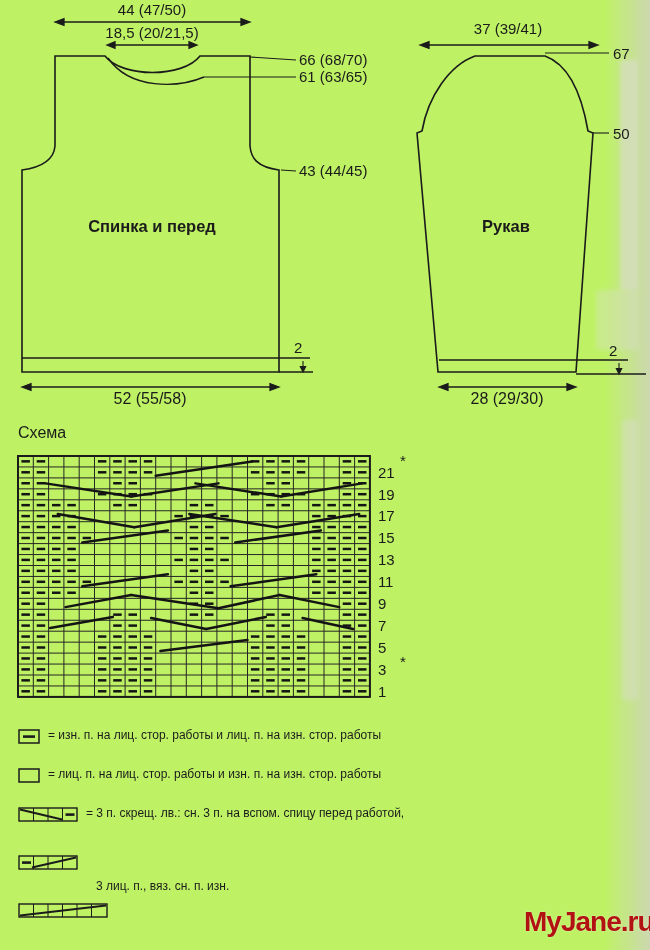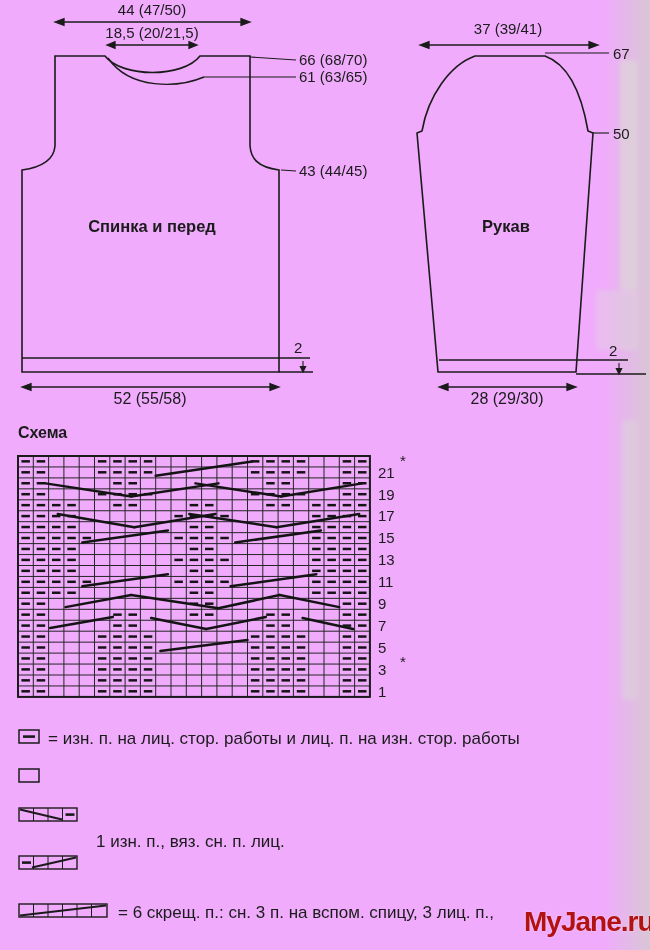--- a/index.html
+++ b/index.html
@@ -1,36 +1,36 @@
 <!DOCTYPE html>
 <html><head>
 <meta charset="utf-8">
 <style>
   html,body{margin:0;padding:0;background:#d8d6d2;}
   .page{
     position:relative;width:650px;height:950px;margin:0 auto;
-    background:#f0abfc;overflow:hidden;
+    background:#bef264;overflow:hidden;
     font-family:"Liberation Sans", sans-serif;color:#1b1b1b;
   }
   .edge-shade{
     position:absolute;top:0;right:0;width:46px;height:950px;
     background:linear-gradient(to right,rgba(216,214,208,0),rgba(209,207,201,.75));
     pointer-events:none;
   }
   .smudge{position:absolute;background:#dddcd6;border-radius:3px;opacity:.55;filter:blur(2px);}
   svg text{font-family:"Liberation Sans", sans-serif;fill:#1b1b1b;}
   .schematic{position:absolute;top:0;}
   #body-svg{left:0;}
   #sleeve-svg{left:378px;}
   .chart-title{
     position:absolute;left:18px;top:424px;
-    font-size:16px;font-weight:bold;
+    font-size:16px;font-weight:normal;
   }
   #chart-svg{position:absolute;left:15px;top:450px;}
-  .legend-row{position:absolute;font-size:17px;line-height:1.25;}
+  .legend-row{position:absolute;font-size:12px;line-height:1.25;}
   .legend-sym{position:absolute;}
   .watermark{
     position:absolute;left:524px;top:906px;
     font-size:28px;font-weight:bold;letter-spacing:-1px;
     text-shadow:0 0 2px rgba(255,255,255,.55);
   }
 </style>
 </head>
 <body>
 
@@ -456,46 +456,47 @@
 
   <svg class="legend-sym" style="left:18px;top:729px;" width="22" height="16">
     <rect x="1" y="1" width="20" height="13" fill="none" stroke="#1b1b1b" stroke-width="1.5"></rect>
     <rect x="5" y="6.3" width="12" height="2.6" fill="#1b1b1b"></rect>
   </svg>
   <div class="legend-row" style="left:48px;top:728px;width:570px;">= изн. п. на лиц. стор. работы и лиц. п. на изн. стор. работы</div>
 
   <svg class="legend-sym" style="left:18px;top:768px;" width="22" height="16">
     <rect x="1" y="1" width="20" height="13" fill="none" stroke="#1b1b1b" stroke-width="1.5"></rect>
   </svg>
+  <div class="legend-row" style="left:48px;top:767px;width:570px;">= лиц. п. на лиц. стор. работы и изн. п. на изн. стор. работы</div>
 
   <svg class="legend-sym" style="left:18px;top:807px;" width="62" height="16">
     <rect x="1" y="1" width="58" height="13" fill="none" stroke="#1b1b1b" stroke-width="1.4"></rect>
     <line x1="15.5" y1="1" x2="15.5" y2="14" stroke="#1b1b1b" stroke-width="1"></line>
     <line x1="30" y1="1" x2="30" y2="14" stroke="#1b1b1b" stroke-width="1"></line>
     <line x1="44.5" y1="1" x2="44.5" y2="14" stroke="#1b1b1b" stroke-width="1"></line>
     <line x1="2" y1="2.5" x2="44" y2="12.5" stroke="#1b1b1b" stroke-width="2"></line>
     <rect x="47.5" y="6.3" width="9" height="2.6" fill="#1b1b1b"></rect>
   </svg>
-  <div class="legend-row" style="left:96px;top:831px;width:540px;">1 изн. п., вяз. сн. п. лиц.</div>
+  <div class="legend-row" style="left:86px;top:806px;width:540px;">= 3 п. скрещ. лв.: сн. 3 п. на вспом. спицу перед работой,</div>
 
   <svg class="legend-sym" style="left:18px;top:855px;" width="62" height="16">
     <rect x="1" y="1" width="58" height="13" fill="none" stroke="#1b1b1b" stroke-width="1.4"></rect>
     <line x1="15.5" y1="1" x2="15.5" y2="14" stroke="#1b1b1b" stroke-width="1"></line>
     <line x1="30" y1="1" x2="30" y2="14" stroke="#1b1b1b" stroke-width="1"></line>
     <line x1="44.5" y1="1" x2="44.5" y2="14" stroke="#1b1b1b" stroke-width="1"></line>
     <rect x="4" y="6.3" width="9" height="2.6" fill="#1b1b1b"></rect>
     <line x1="14" y1="12.5" x2="58" y2="2.5" stroke="#1b1b1b" stroke-width="2"></line>
   </svg>
+  <div class="legend-row" style="left:96px;top:879px;width:540px;">3 лиц. п., вяз. сн. п. изн.</div>
 
   <svg class="legend-sym" style="left:18px;top:903px;" width="92" height="16">
     <rect x="1" y="1" width="88" height="13" fill="none" stroke="#1b1b1b" stroke-width="1.4"></rect>
     <line x1="15.5" y1="1" x2="15.5" y2="14" stroke="#1b1b1b" stroke-width="1"></line>
     <line x1="30" y1="1" x2="30" y2="14" stroke="#1b1b1b" stroke-width="1"></line>
     <line x1="44.5" y1="1" x2="44.5" y2="14" stroke="#1b1b1b" stroke-width="1"></line>
     <line x1="59" y1="1" x2="59" y2="14" stroke="#1b1b1b" stroke-width="1"></line>
     <line x1="73.5" y1="1" x2="73.5" y2="14" stroke="#1b1b1b" stroke-width="1"></line>
     <line x1="2" y1="12.5" x2="88" y2="2.5" stroke="#1b1b1b" stroke-width="2"></line>
   </svg>
-  <div class="legend-row" style="left:118px;top:902px;width:510px;">= 6 скрещ. п.: сн. 3 п. на вспом. спицу, 3 лиц. п.,</div>
 
   <div class="watermark" style="color: rgb(178, 18, 18);">MyJane.ru</div>
 
 </div>
 
 </body></html>

